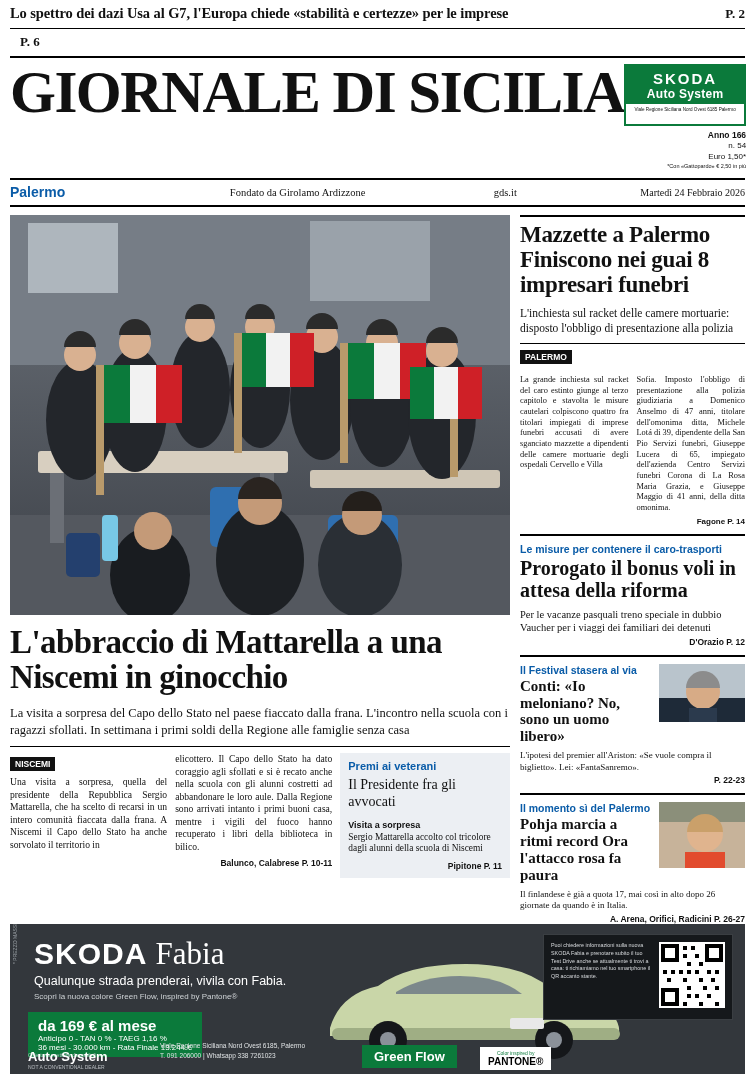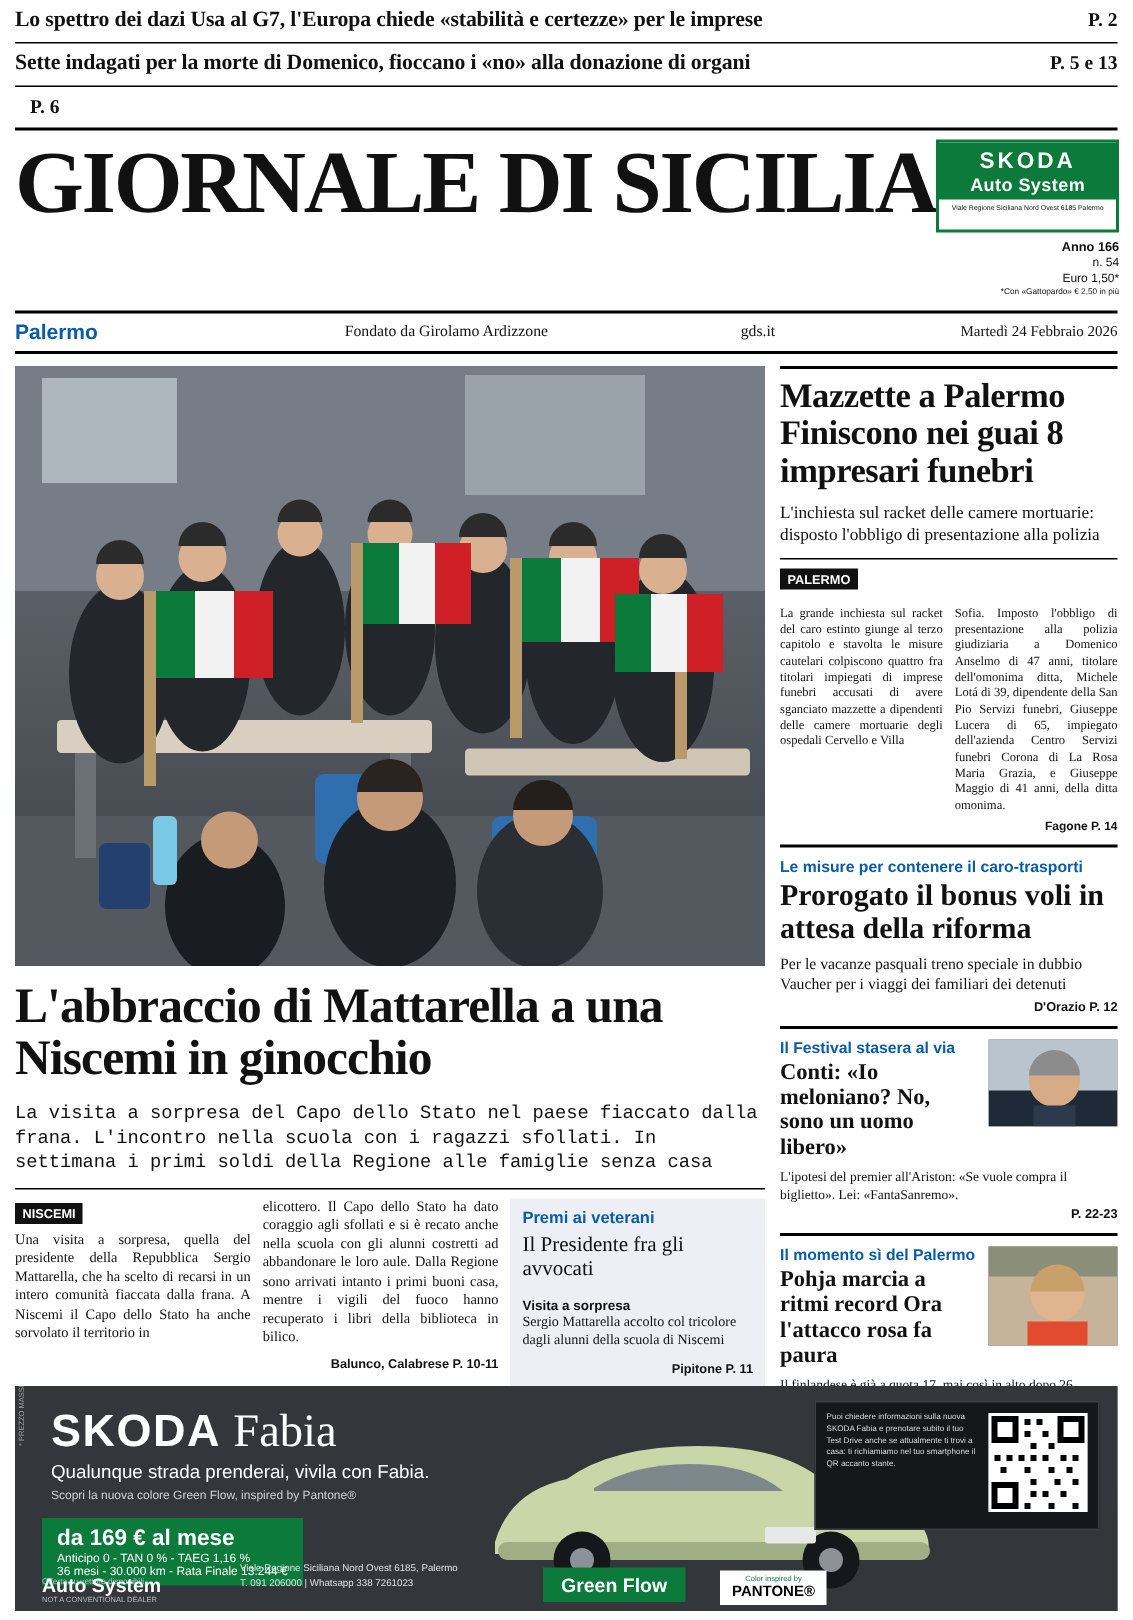--- a/index.html
+++ b/index.html
@@ -79,21 +79,20 @@
   .photo-wrap { width: 500px; height: 400px; position: relative; overflow: hidden; background:#4a4e57; }
   .photo-svg { display:block; }
 
   .lead-headline {
     font-weight: bold; font-size: 33px; line-height: 1.06; letter-spacing: -0.6px;
     margin-top: 10px;
   }
   .lead-sub {
     font-size: 12.5px; line-height: 1.32; margin-top: 10px; padding-bottom: 8px;
     border-bottom: 1px solid #000;
-    font-family: Liberation Mono, monospace;
   }
 
   
   .lead-cols { display: grid; grid-template-columns: 1fr 1fr 1.08fr; gap: 8px; margin-top: 6px; }
   .kicker-box {
     font-family:"Liberation Sans",sans-serif; font-weight:bold; font-size:8.5px;
     background:#111; color:#fff; display:inline-block; padding:2px 5px; margin-bottom:5px;
   }
   .body-text { font-size: 9.6px; line-height: 1.3; text-align: justify; }
   .byline { font-family:"Liberation Sans",sans-serif; font-weight:bold; font-size:8.5px; margin-top:5px;text-align:right; }
@@ -155,24 +154,20 @@
 </style>
 </head>
 <body>
 
 <div class="page">
 
   <div class="teasers">
     <div class="teaser">
       <div class="teaser-text">Lo spettro dei dazi Usa al G7, l'Europa chiede «stabilità e certezze» per le imprese</div>
       <div class="teaser-page">P. 2</div>
-    </div>
-    <div class="teaser">
-      <div class="teaser-text">Sette indagati per la morte di Domenico, fioccano i «no» alla donazione di organi</div>
-      <div class="teaser-page">P. 5 e 13</div>
     </div>
     <div class="teaser thick">
       <div class="teaser-page">P. 6</div>
     </div>
   </div>
 
   <div class="masthead">
     <div class="logo">GIORNALE DI SICILIA</div>
     <div class="masthead-right">
       <div class="skoda-box">

